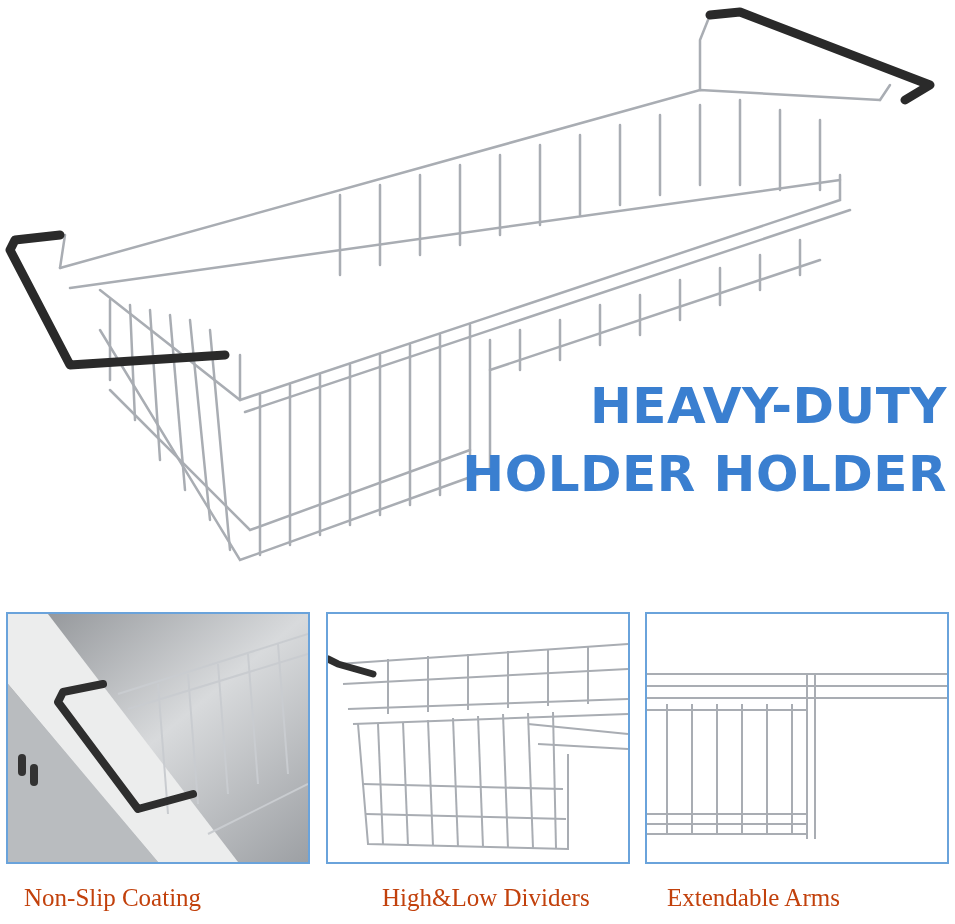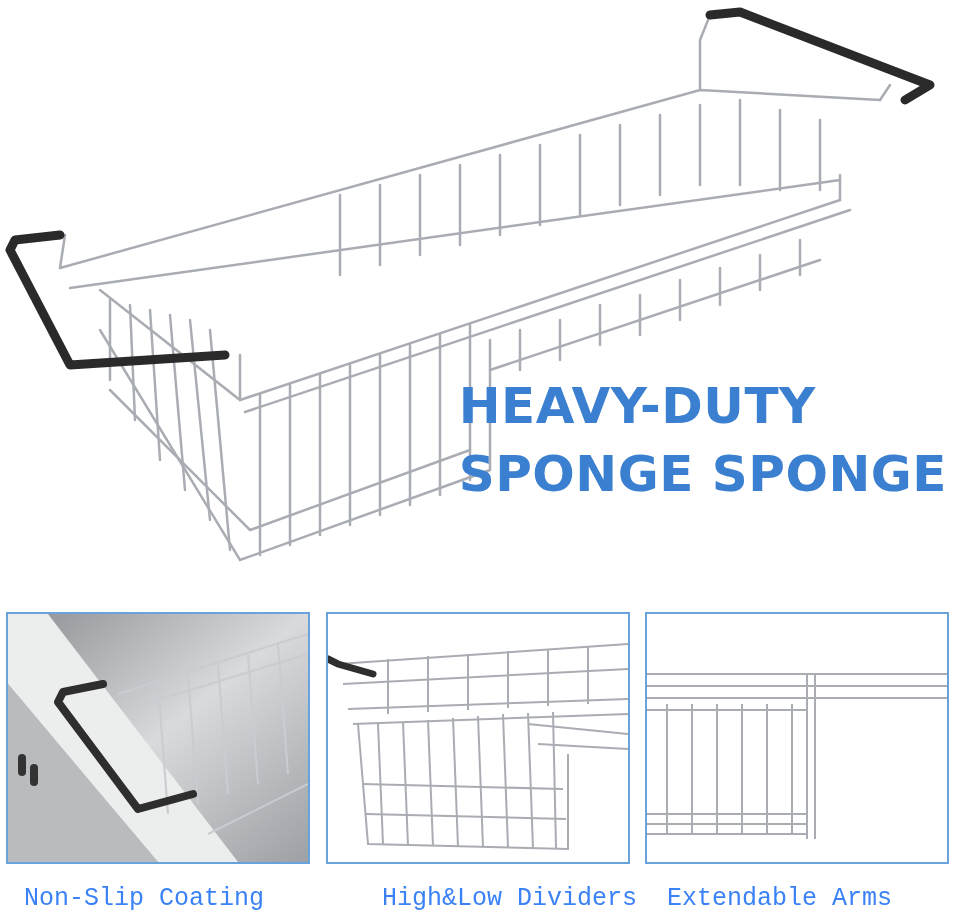--- a/index.html
+++ b/index.html
@@ -1,21 +1,21 @@
 <!DOCTYPE html>
 <html><head>
 <meta charset="utf-8">
 <style>
   html,body{margin:0;padding:0;background:#ffffff;}
   body{width:955px;height:924px;position:relative;overflow:hidden;font-family:"DejaVu Sans","Liberation Sans",sans-serif;}
   .hero{position:absolute;left:0;top:0;width:955px;height:600px;}
-  .headline{position:absolute;right:8px;top:372px;color:#3a7fd0;font-weight:700;font-size:50px;line-height:68px;letter-spacing:0.5px;font-family:"DejaVu Sans",sans-serif;}
+  .headline{position:absolute;right:8px;top:372px;text-align:right;color:#3a7fd0;font-weight:700;font-size:50px;line-height:68px;letter-spacing:0.5px;font-family:"DejaVu Sans",sans-serif;}
   .headline div{white-space:nowrap;}
   .panel{position:absolute;top:612px;width:304px;height:252px;border:2px solid #6aa3db;box-sizing:border-box;overflow:hidden;background:#fff;}
-  .caption{position:absolute;top:884px;font-size:25px;color:#3b82f6;font-family:Liberation Mono, monospace;white-space:nowrap;}
+  .caption{position:absolute;top:884px;font-size:25px;color:#c2410c;font-family:Liberation Serif, serif;white-space:nowrap;}
 </style>
 </head>
 <body>
 
 <div class="hero">
   <svg width="955" height="600" viewBox="0 0 955 600">
     <g fill="none" stroke="#a9adb3" stroke-width="2.5" stroke-linecap="round">
 
       <path d="M60 268 L700 90 L880 100"></path>
       <path d="M70 288 L840 180"></path>
@@ -77,21 +77,21 @@
 
     <g fill="none" stroke="#2a2a2a" stroke-width="9" stroke-linecap="round" stroke-linejoin="round">
       <path d="M60 235 L15 240 L10 250 L70 365 L225 355"></path>
       <path d="M710 15 L740 12 L930 85 L905 100"></path>
     </g>
   </svg>
 </div>
 
 <div class="headline">
   <div>HEAVY-DUTY</div>
-  <div>SPONGE SPONGE</div>
+  <div>HOLDER HOLDER</div>
 </div>
 
 <div class="panel" style="left:6px;">
   <svg width="300" height="248" viewBox="0 0 300 248">
     <defs>
       <linearGradient id="sinkg" x1="0" y1="0" x2="1" y2="1">
         <stop offset="0" stop-color="#8c8f93"></stop>
         <stop offset="0.5" stop-color="#d8dadc"></stop>
         <stop offset="1" stop-color="#9da0a4"></stop>
       </linearGradient>

